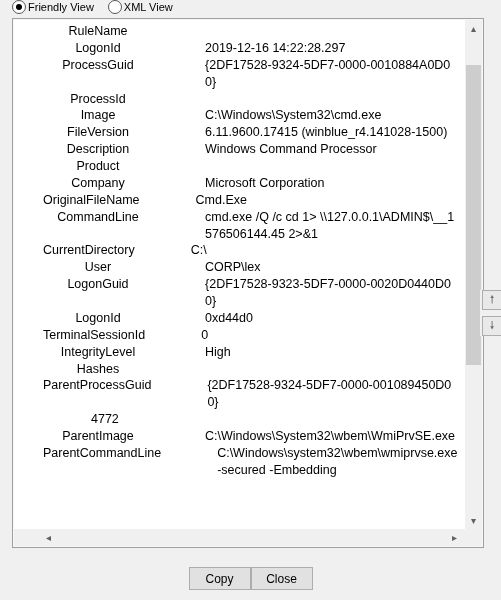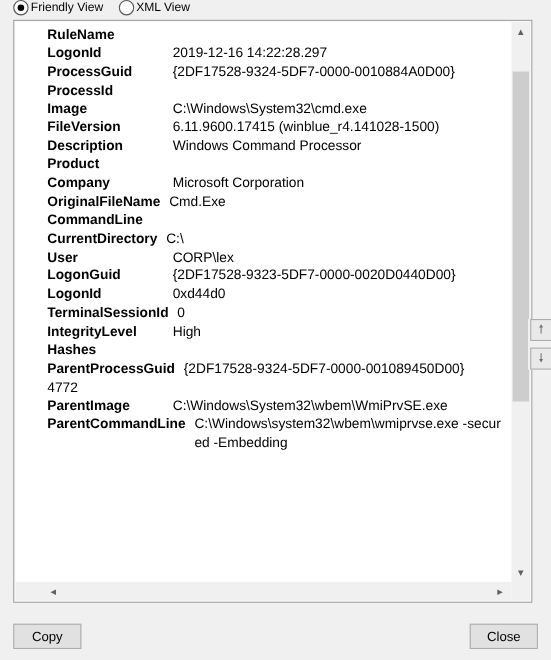--- a/index.html
+++ b/index.html
@@ -68,29 +68,31 @@
     bottom: 22px;
     overflow: hidden;
     font-size: 12.5px;
     line-height: 1.35;
   }
   .row {
     display: flex;
     flex-wrap: nowrap;
   }
   .key {
-    font-weight: 700;
+    font-weight: 400;
     flex: 0 0 110px;
     white-space: nowrap;
     padding-right: 4px;
+    text-align: center;
   }
   .val {
     flex: 1 1 auto;
     word-break: break-all;
     padding-left: 0;
+    margin-left: 48px;
   }
   .row.nowrap { white-space: nowrap; overflow: visible; }
   .row.overwide { white-space: nowrap; overflow: hidden;}
   .vscroll {
     position: absolute;
     right: 1px;
     top: 1px;
     width: 17px;
     bottom: 18px;
     background: #f0f0f0;
@@ -176,21 +178,21 @@
     font-size: 11px;
     color: #707070;
     box-sizing: border-box;
   }
   .bottom-buttons {
     position: absolute;
     left: 0;
     right: 0;
     bottom: 10px;
     display: flex;
-    justify-content: space-between;
+    justify-content: center;
     padding: 0 12px;
   }
   .btn {
     min-width: 62px;
     height: 23px;
     border: 1px solid #adadad;
     background: #e1e1e1;
     font-size: 12px;
     font-family: inherit;
     padding: 0 12px;
@@ -261,20 +263,21 @@
           <span class="val">Microsoft Corporation</span>
         </div>
 
       <div class="row nowrap">
           <span class="key" style="flex-basis:auto">OriginalFileName</span>
           <span class="val" style="padding-left:4px">Cmd.Exe</span>
         </div>
 
       <div class="row">
           <span class="key">CommandLine</span>
+          <span class="val">cmd.exe /Q /c cd 1&gt; \\127.0.0.1\ADMIN$\__1576506144.45 2&gt;&amp;1</span>
         </div>
 
       <div class="row nowrap">
           <span class="key" style="flex-basis:auto">CurrentDirectory</span>
           <span class="val" style="padding-left:4px">C:\</span>
         </div>
 
       <div class="row">
           <span class="key">User</span>
           <span class="val">CORP\lex</span>

